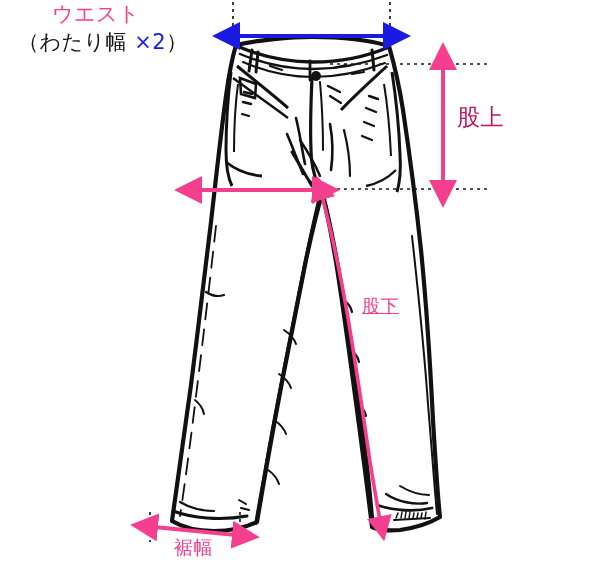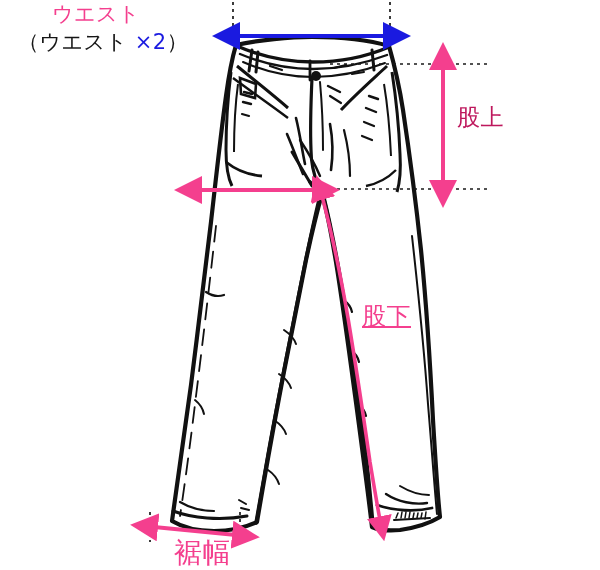--- a/index.html
+++ b/index.html
@@ -56,30 +56,30 @@
   }
   #label-thigh {
     left: 86px;
     top: 198px;
     font-size: 21px;
     color: #f43f8e;
     letter-spacing: 0.5px;
   }
   #label-inseam {
     left: 362px;
-    top: 304px;
-    font-size: 24px;
+    top: 297px;
+    font-size: 18px;
     color: #f43f8e;
     letter-spacing: 0.5px;
     text-decoration: underline;
   }
   #label-hem {
     left: 174px;
     top: 538px;
-    font-size: 28px;
+    font-size: 19px;
     color: #f43f8e;
     letter-spacing: 0.5px;
   }
 </style>
 </head>
 <body>
 
 <div id="stage">
 
   <svg id="diagram-svg" viewBox="0 0 600 570">
@@ -213,21 +213,21 @@
 
     <line x1="198" y1="190" x2="316" y2="190" stroke="#f43f8e" stroke-width="4" marker-start="url(#ah-pink-start)" marker-end="url(#ah-pink-end)"></line>
 
     <path fill="none" stroke="#f43f8e" stroke-width="3.6" stroke-linecap="round" d="M322,196 C 330,226 340,272 348,318 C 356,366 364,420 370,462 C 375,492 378,510 380,520" marker-start="url(#ah-pink-start)" marker-end="url(#ah-pink-end)"></path>
 
     <line x1="154" y1="527" x2="236" y2="535" stroke="#f43f8e" stroke-width="4" marker-start="url(#ah-pink-start)" marker-end="url(#ah-pink-end)"></line>
   </svg>
 
   <div class="lbl" id="label-waist">ウエスト</div>
 
-  <div class="lbl" id="label-waist-sub"><span>（ウエスト </span><span class="mult">×2</span><span>）</span></div>
+  <div class="lbl" id="label-waist-sub"><span>（わたり幅 </span><span class="mult">×2</span><span>）</span></div>
 
   <div class="lbl" id="label-rise">股上</div>
 
 
   <div class="lbl" id="label-inseam">股下</div>
 
   <div class="lbl" id="label-hem">裾幅</div>
 
 </div>
 

